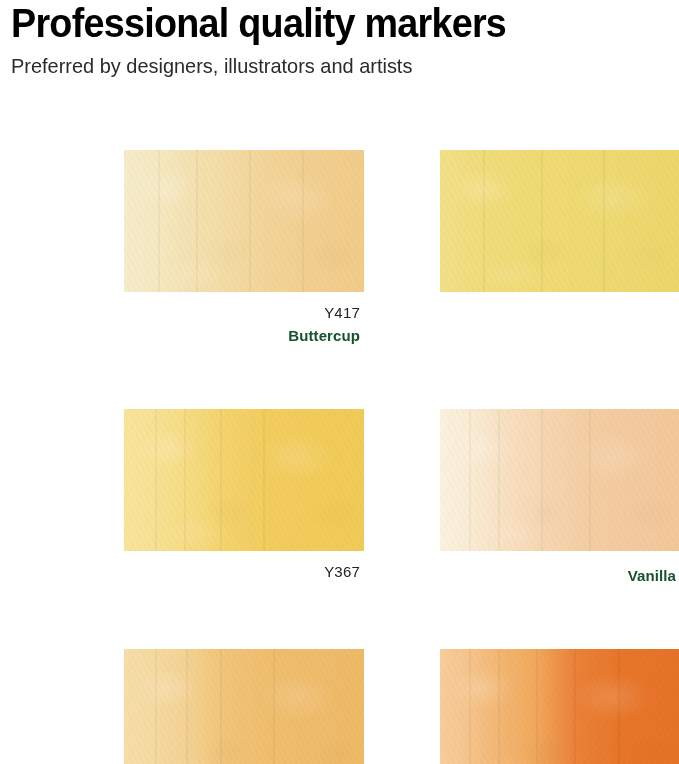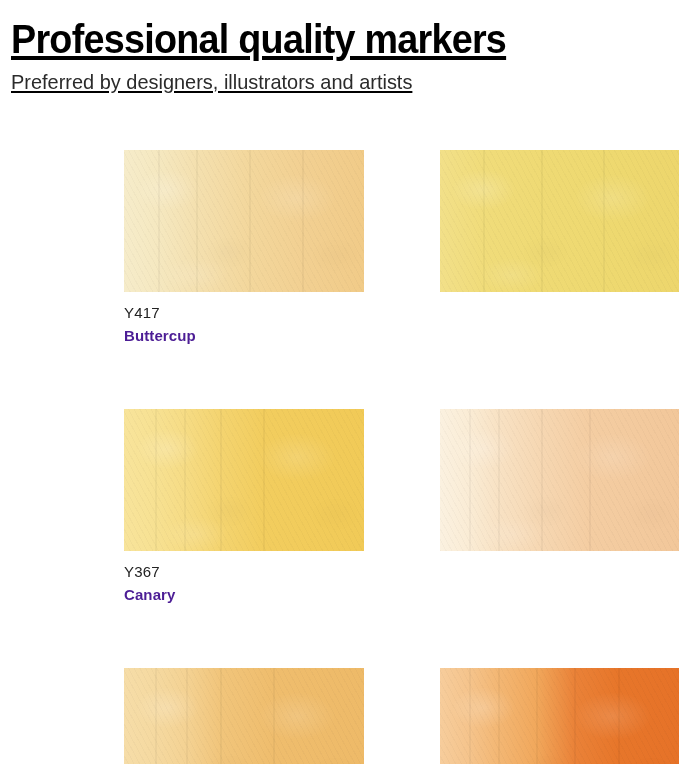--- a/index.html
+++ b/index.html
@@ -19,23 +19,22 @@
     position: relative;
     width: 679px;
     height: 764px;
     background: #ffffff;
   }
 
   
   .header {
     position: absolute;
     left: 11px;
-    top: 16px;
+    top: 0px;
     width: 660px;
-    text-decoration: underline;
   }
   .page-title {
     margin: 0;
     font-family: "Liberation Sans", sans-serif;
     font-weight: 700;
     font-size: 41px;
     line-height: 46px;
     letter-spacing: -0.8px;
     color: #000000;
     transform: scaleX(0.92);
@@ -62,20 +61,21 @@
     top: 150px;
     width: 540px;
     display: grid;
     grid-template-columns: 240px 240px;
     column-gap: 76px;
     row-gap: 64px;
   }
 
   .swatch-card {
     width: 236px;
+    text-align: right;
   }
 
   .swatch-chip {
     position: relative;
     width: 240px;
     height: 142px;
     overflow: hidden;
   }
   
   .swatch-chip .chip-base {
@@ -130,21 +130,21 @@
     line-height: 19px;
     color: #222222;
     letter-spacing: 0.2px;
   }
   .swatch-name {
     margin-top: 4px;
     font-family: "Liberation Sans", sans-serif;
     font-weight: 700;
     font-size: 15px;
     line-height: 19px;
-    color: #4c1d95;
+    color: #14532d;
     letter-spacing: 0.1px;
   }
 </style>
 </head>
 <body>
 
 <div class="page">
 
   <div class="header">
     <h1 class="page-title">Professional quality markers</h1>
@@ -188,36 +188,36 @@
           <div class="chip-strokes">
             <i style="left: 13%;"></i>
             <i style="left: 25%;"></i>
             <i style="left: 40%;"></i>
             <i style="left: 58%;"></i>
           </div>
           <div class="chip-grain"></div>
         </div>
         <div class="swatch-meta">
           <div class="swatch-code">Y367</div>
-          <div class="swatch-name">Canary</div>
         </div>
       </div>
       <div class="swatch-card">
         <div class="swatch-chip">
           <div class="chip-base" style="background: linear-gradient(90deg, rgb(251, 241, 224) 0%, rgb(250, 236, 213) 12%, rgb(248, 226, 196) 24%, rgb(246, 215, 178) 42%, rgb(244, 205, 162) 62%, rgb(242, 199, 154) 100%);"></div>
           <div class="chip-mottle"></div>
           <div class="chip-strokes">
             <i style="left: 12%;"></i>
             <i style="left: 24%;"></i>
             <i style="left: 42%;"></i>
             <i style="left: 62%;"></i>
           </div>
           <div class="chip-grain"></div>
         </div>
         <div class="swatch-meta">
+          <div class="swatch-name">Vanilla</div>
         </div>
       </div>
       <div class="swatch-card">
         <div class="swatch-chip">
           <div class="chip-base" style="background: linear-gradient(90deg, rgb(246, 221, 168) 0%, rgb(245, 217, 160) 13%, rgb(244, 210, 147) 26%, rgb(241, 197, 123) 40%, rgb(239, 189, 109) 62%, rgb(238, 186, 104) 100%);"></div>
           <div class="chip-mottle"></div>
           <div class="chip-strokes">
             <i style="left: 13%;"></i>
             <i style="left: 26%;"></i>
             <i style="left: 40%;"></i>

